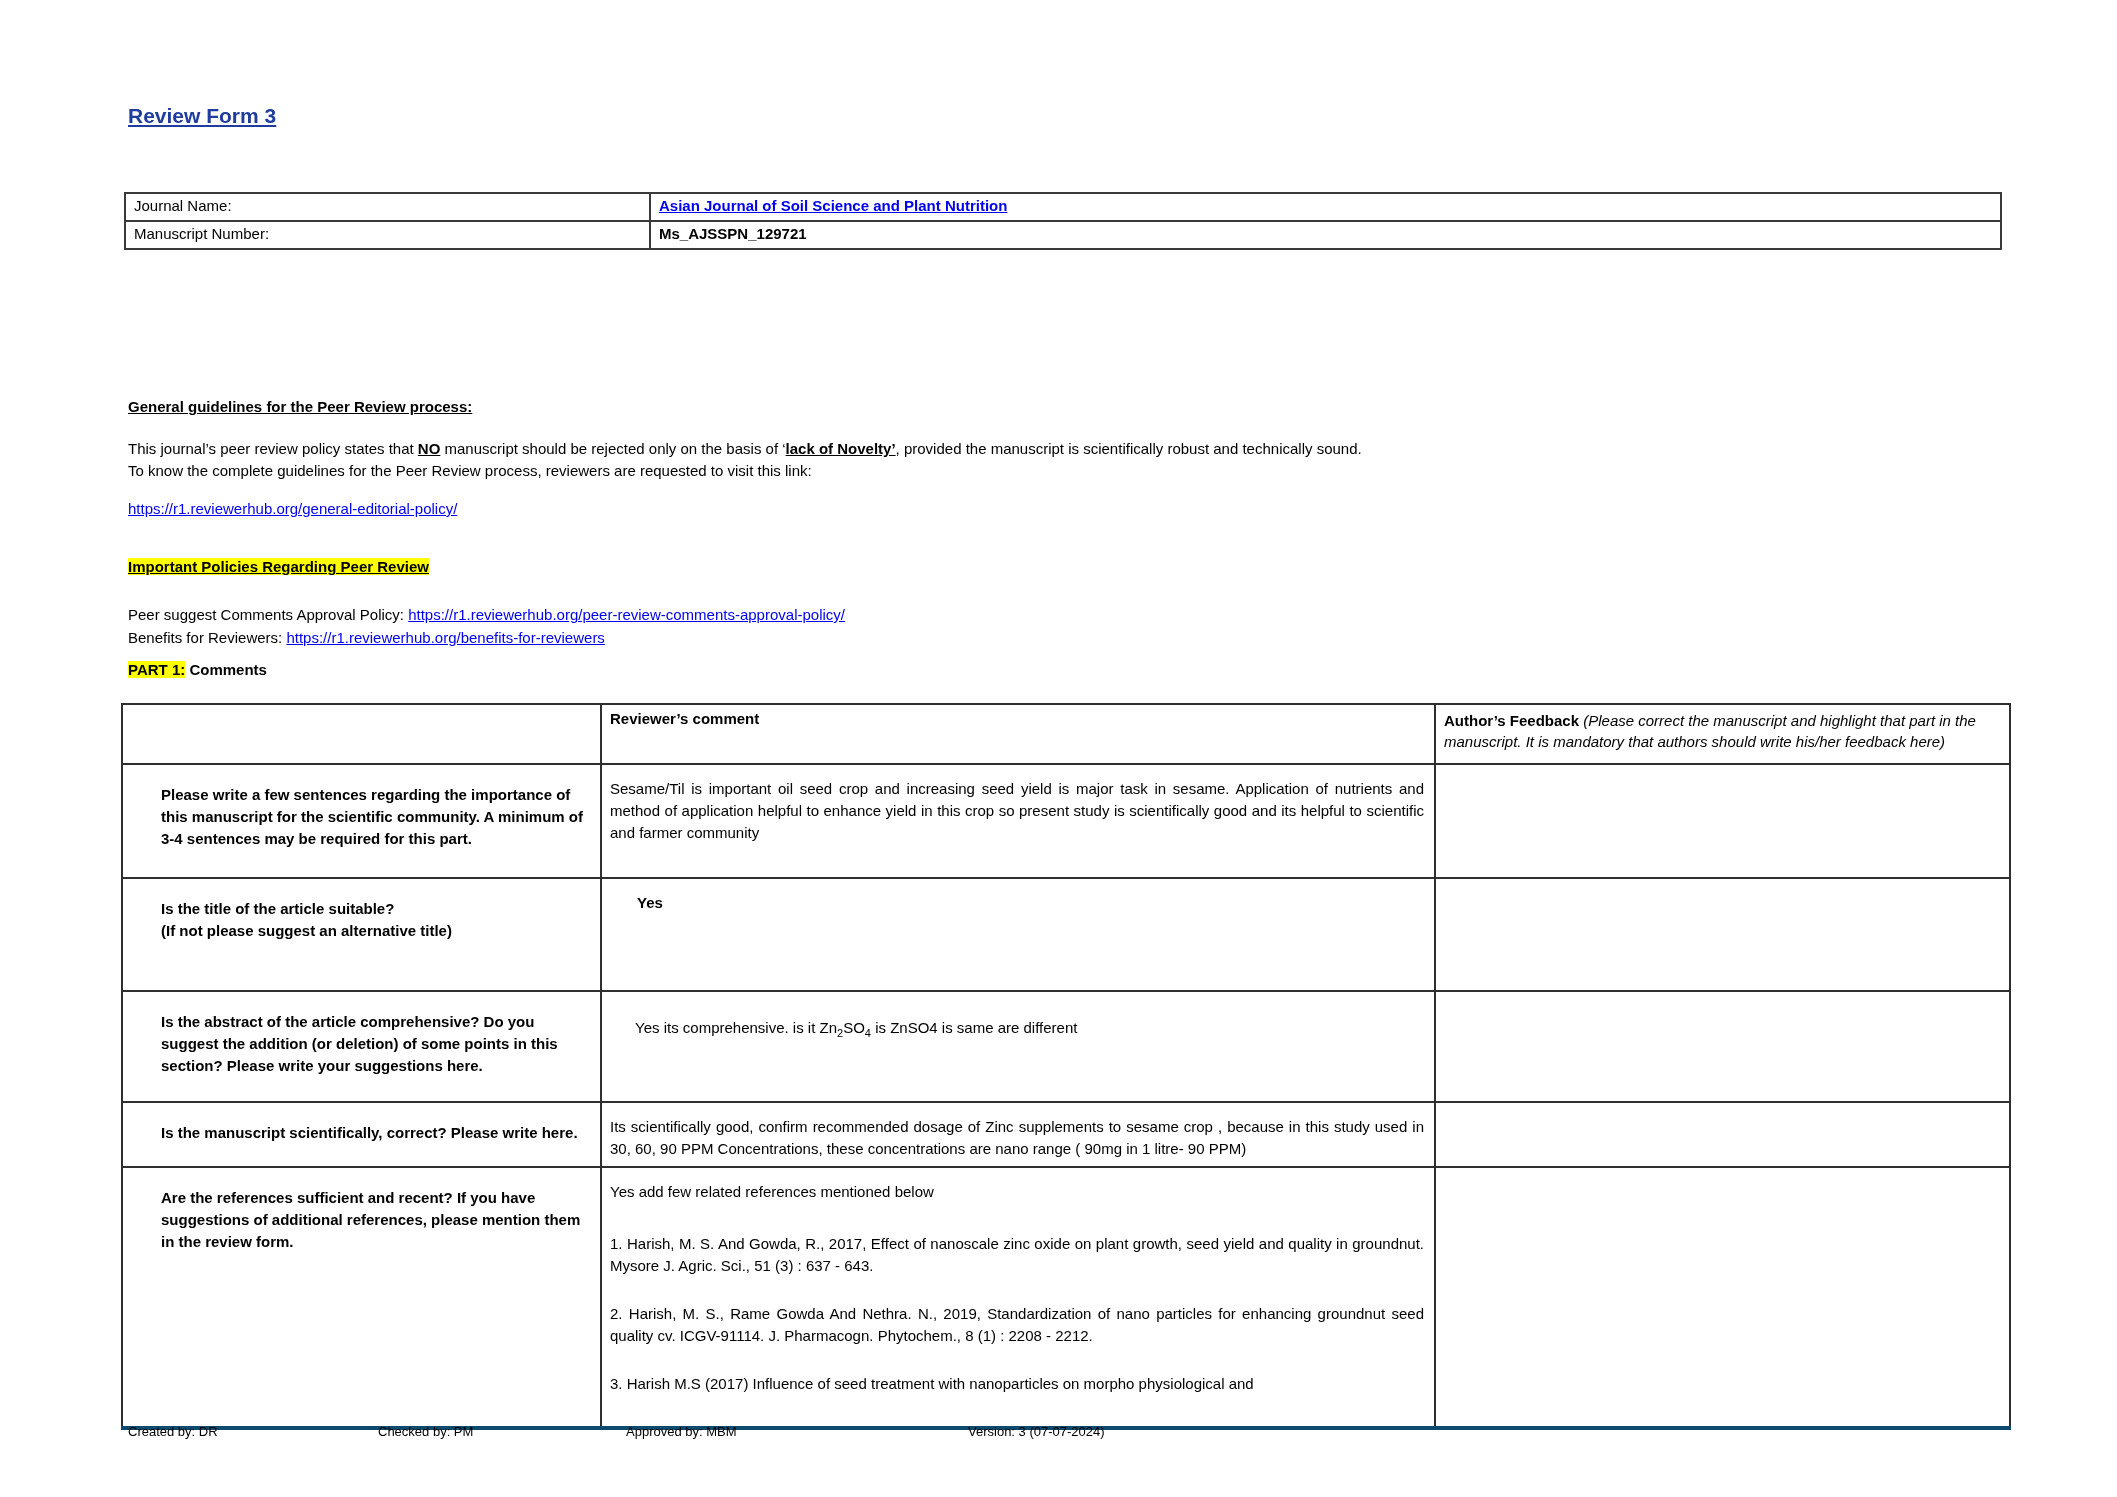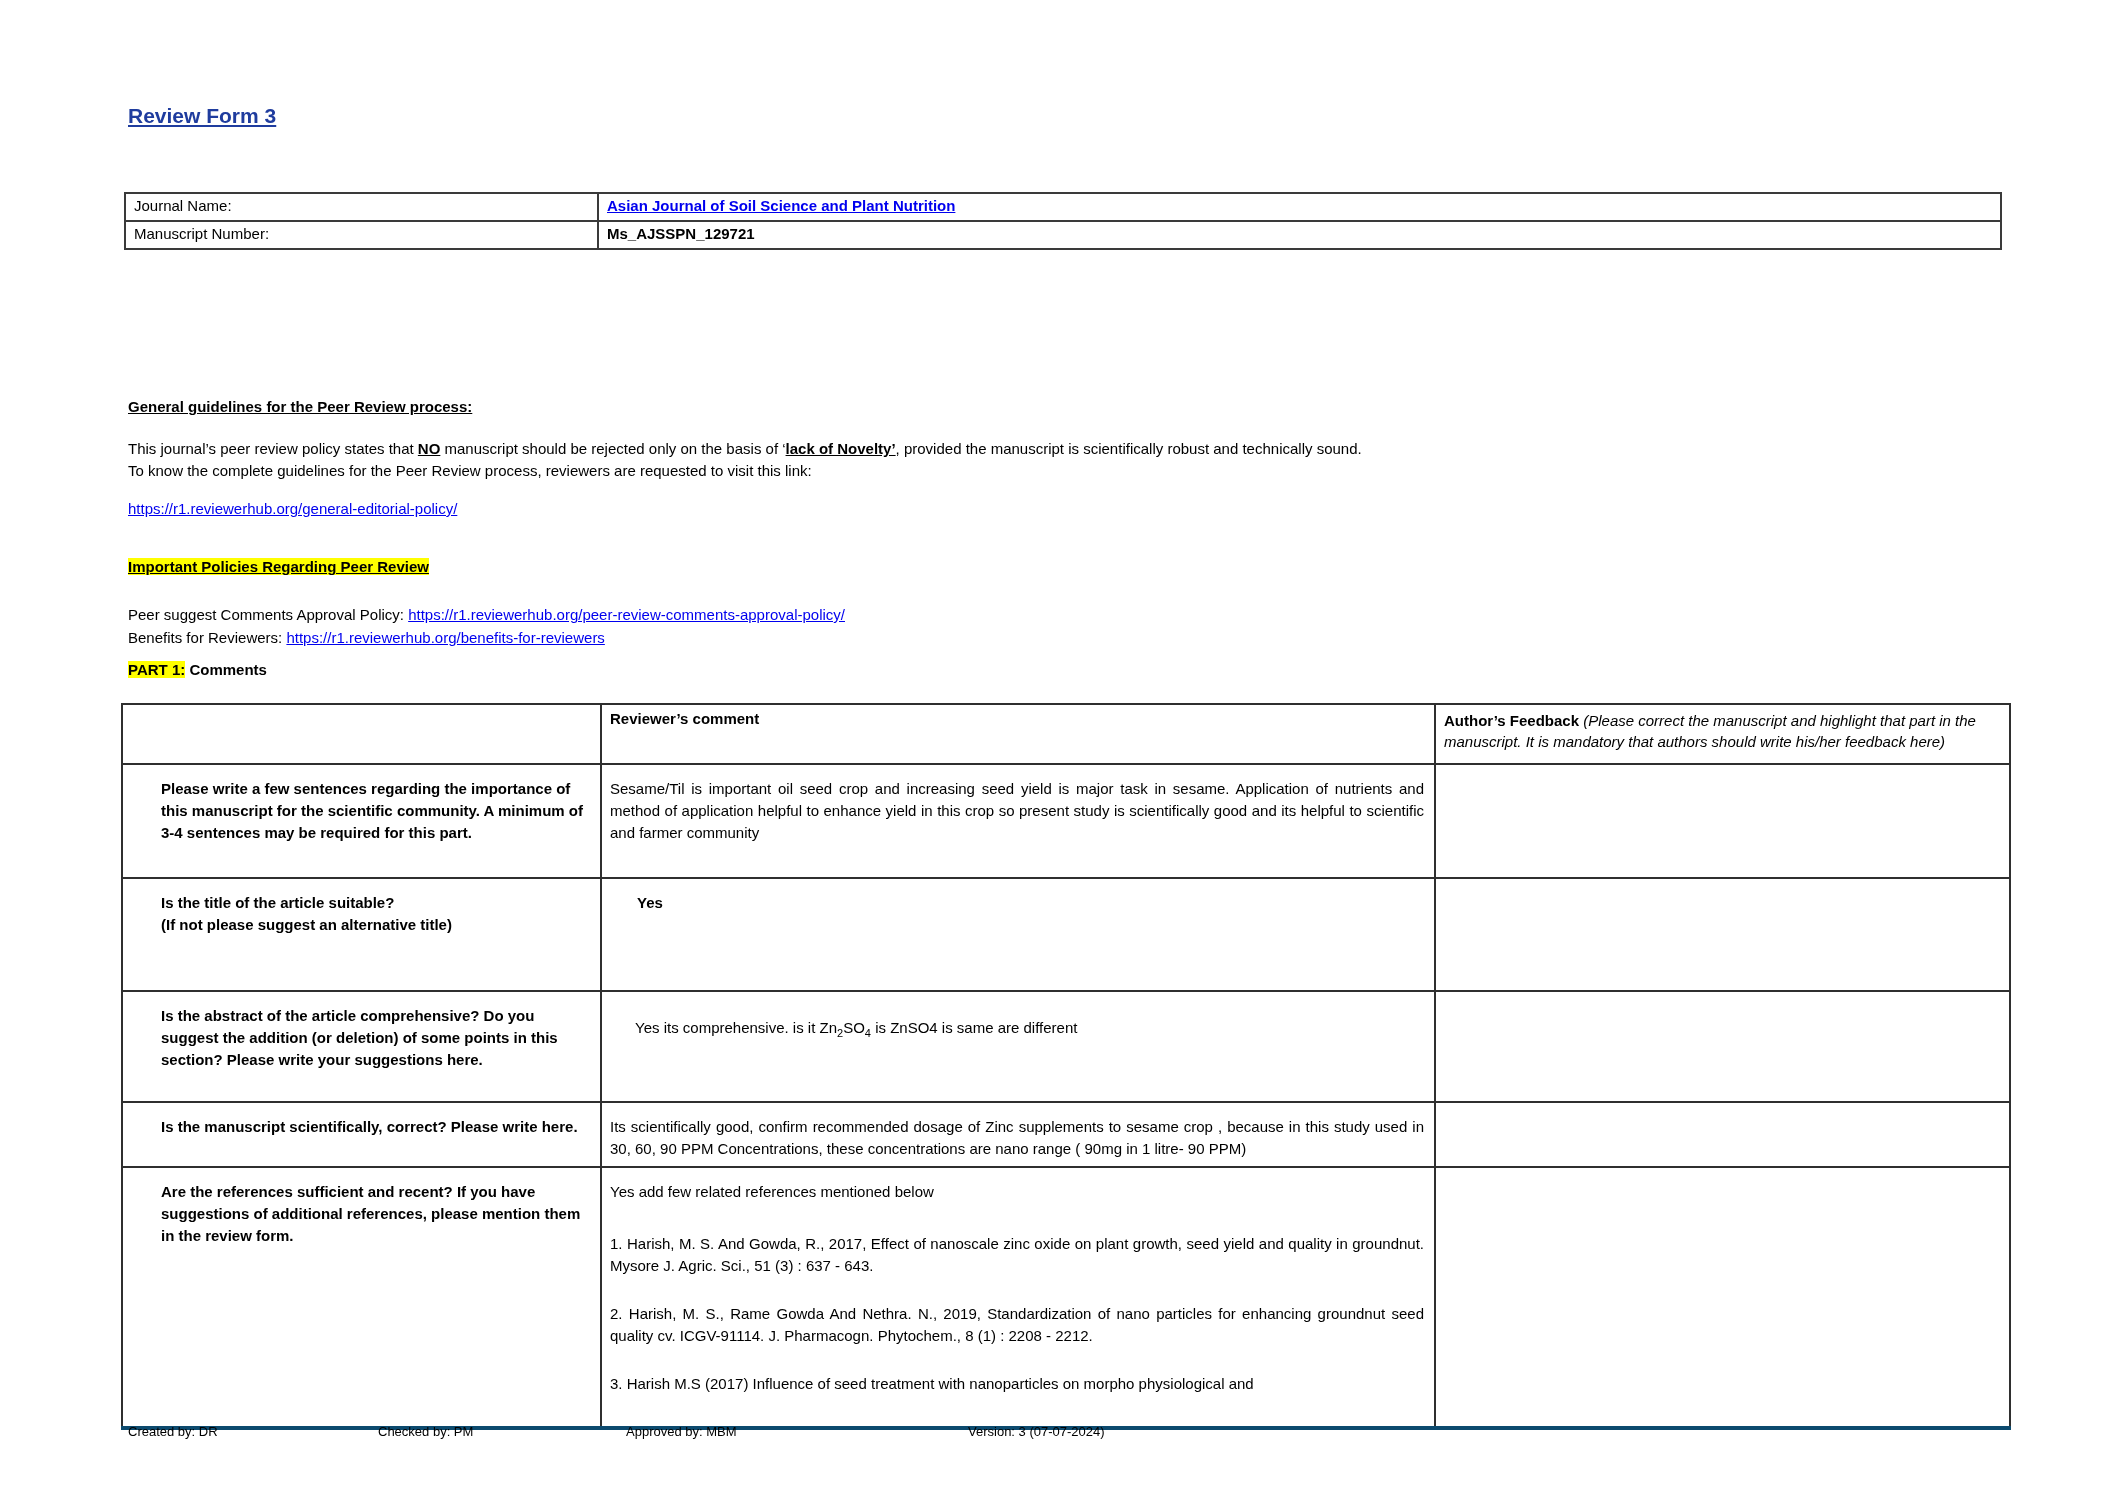--- a/index.html
+++ b/index.html
@@ -14,21 +14,21 @@
   
   #doc-title {
     left:128px; top:104px;
     font-size:21px; font-weight:bold; color:#1F3C9E;
     text-decoration:underline;
   }
 
   
   #info-table { left:124px; top:192px; border-collapse:collapse; table-layout:fixed; width:1878px; }
   #info-table td { border:2px solid #3a3a3a; vertical-align:top; padding:3px 8px; }
-  #info-table .lbl { width:473px; }
+  #info-table .lbl { width:525px; }
   #info-table .val { font-weight:bold; }
   #info-table tr.r1 td { height:28px; }
   #info-table tr.r2 td { height:28px; }
   #info-table tr.r3 td { height:58px; }
   #info-table tr.r3 td.val { padding-top:26px; }
   #info-table tr.r4 td { height:30px; }
 
   a.link, .link {
     color:#0000EE; text-decoration:underline; cursor:pointer;
   }
@@ -53,21 +53,21 @@
   #review-table col.c2 { width:834px; }
   #review-table col.c3 { width:575px; }
   #review-table td { border:2px solid #2f2f2f; vertical-align:top; overflow:hidden; }
   #review-table tr.hrow td { height:60px; }
   #review-table tr.row1 td { height:114px; }
   #review-table tr.row2 td { height:113px; }
   #review-table tr.row3 td { height:111px; }
   #review-table tr.row4 td { height:65px; }
   #review-table tr.row5 td { height:196px; border-bottom:4px solid #0c4a6e; }
 
-  .qcell { font-weight:bold; padding:13px 14px 5px 38px; line-height:22px;margin-top:12px; }
+  .qcell { font-weight:bold; padding:19px 14px 5px 38px; line-height:22px;margin-top:12px; }
   .ccell { padding:13px 10px 5px 8px; line-height:22px; }
   .ccell.justify { text-align:justify; }
   .ccell.indent35 { padding-left:35px; font-weight:bold; }
   .ccell.indent33 { padding-left:33px; padding-top:25px; }
   .hcell-rev { font-weight:bold; padding:5px 8px; }
   .hcell-fb { padding:5px 8px; line-height:21px; }
   .refs p { margin-bottom:26px; text-align:justify; }
   .refs p.intro { margin-bottom:30px; text-align:left; }
   sub { font-size:11px; }
 

